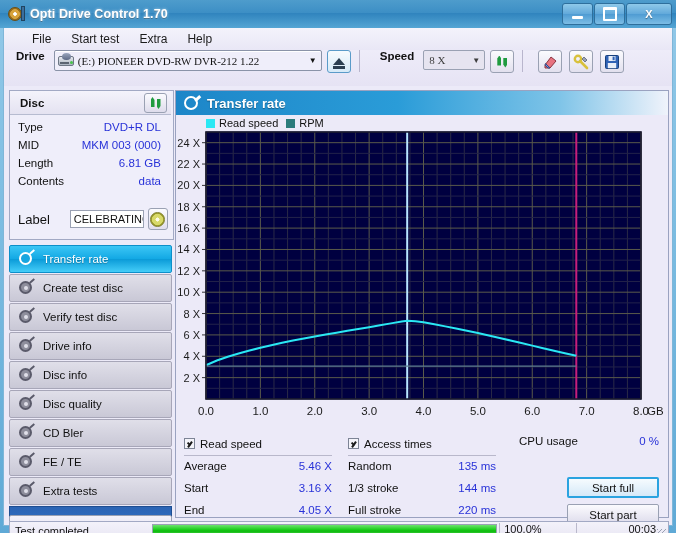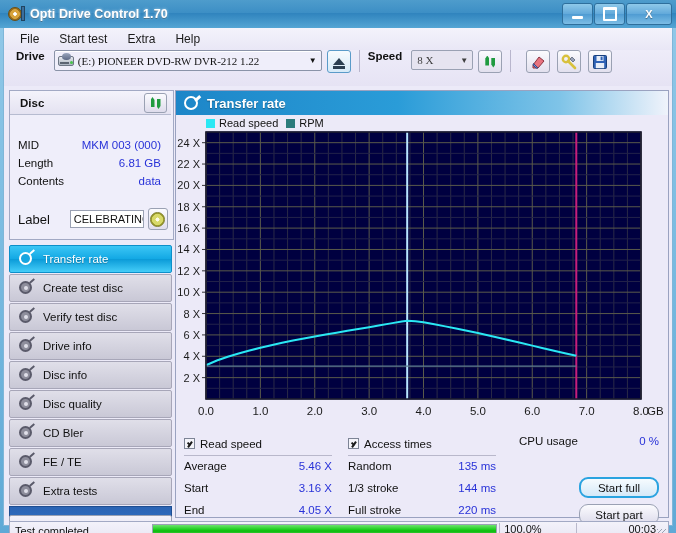--- a/index.html
+++ b/index.html
@@ -48,21 +48,21 @@
 
   
   .client{
     position:absolute;left:3px;top:28px;width:670px;height:498px;
     background:#eceaf8;border:1px solid #7fb6d8;border-top:none;box-sizing:border-box;
   }
   
   .menubar{
     position:absolute;left:0;top:0;width:668px;height:22px;
     background:linear-gradient(to bottom,#f4f3fb,#e9e7f6);
-    display:flex;align-items:center;padding-left:16px;box-sizing:border-box;
+    display:flex;align-items:center;padding-left:28px;box-sizing:border-box;
     font-size:12px;color:#1b1b1b;
   }
   .menubar .mi{margin-right:20px;cursor:default;}
 
   
   .toolbar{
     position:absolute;left:0;top:22px;width:668px;height:36px;
     background:linear-gradient(to bottom,#eeecf9,#e6e3f4);
     display:flex;box-sizing:border-box;
   }
@@ -205,22 +205,22 @@
     content:"";position:absolute;left:4px;top:2px;width:2px;height:7px;background:#1b1b1b;transform:rotate(35deg);
   }
   .cbtitle{font-size:11.5px;color:#111;}
   .hr{height:1px;background:#b9b8cb;margin:3px 0 4px 0;}
   .srow{position:relative;height:22px;font-size:11.5px;color:#111;}
   .srow .k{position:absolute;left:0;top:0;}
   .srow .v{position:absolute;right:0;top:0;color:#2832d8;}
   .col.c3 .srow .v{right:2px;}
   .burst-val{position:absolute;right:2px;top:0;color:#2832d8;font-size:11.5px;}
   .btn-start{
-    position:absolute;right:2px;width:80px;height:21px;box-sizing:border-box;
-    display:flex;align-items:center;justify-content:center;font-size:11.5px;color:#111;border-radius:9px;
+    position:absolute;right:2px;width:92px;height:21px;box-sizing:border-box;
+    display:flex;align-items:center;justify-content:center;font-size:11.5px;color:#111;border-radius:2px;
   }
   .btn-full{top:42px;background:linear-gradient(to bottom,#f6fbfe,#d5e9f8);border:2px solid #2aa3e0;}
   .btn-part{top:69px;background:linear-gradient(to bottom,#fbfbfe,#dddbeb);border:1px solid #9aa1b3;margin-left:20px;}
 
   
   .statusbar{
     position:absolute;left:5px;top:493px;width:660px;height:20px;
     background:linear-gradient(to bottom,#f3f2fa,#e7e5f3);
     border:1px solid #a2a9c4;box-sizing:border-box;display:flex;align-items:center;
   }
@@ -281,21 +281,21 @@
             <span class="led"></span>
             <span class="tag"></span>
         </span>
         <span class="combo-text">(E:)   PIONEER DVD-RW  DVR-212 1.22</span>
         <span class="combo-arrow">▼</span>
       </div>
       <div class="eject-btn">
         <span class="eject-glyph"></span>
       </div>
       <div class="tb-sep"></div>
-      <span class="tb-label" style="margin-left:0">Speed</span>
+      <span class="tb-label" style="margin-left:12px">Speed</span>
       <div class="speed-combo">
         <span class="combo-text">8 X</span>
         <span class="combo-arrow">▼</span>
       </div>
       <div class="icon-btn">
         <span class="refresh-ico">
             <span class="a"></span>
             <span class="b"></span>
           </span>
       </div>
@@ -327,20 +327,24 @@
 
       <div class="disc-group">
         <div class="disc-hdr">
           <span class="t">Disc</span>
           <div class="refresh-sm">
             <span class="refresh-ico">
                 <span class="a"></span>
                 <span class="b"></span>
               </span>
           </div>
+        </div>
+        <div class="drow" style="top:30px">
+          <span class="k">Type</span>
+          <span class="v">DVD+R DL</span>
         </div>
         <div class="drow" style="top:48px">
           <span class="k">MID</span>
           <span class="v">MKM 003 (000)</span>
         </div>
         <div class="drow" style="top:66px">
           <span class="k">Length</span>
           <span class="v">6.81 GB</span>
         </div>
         <div class="drow" style="top:84px">

